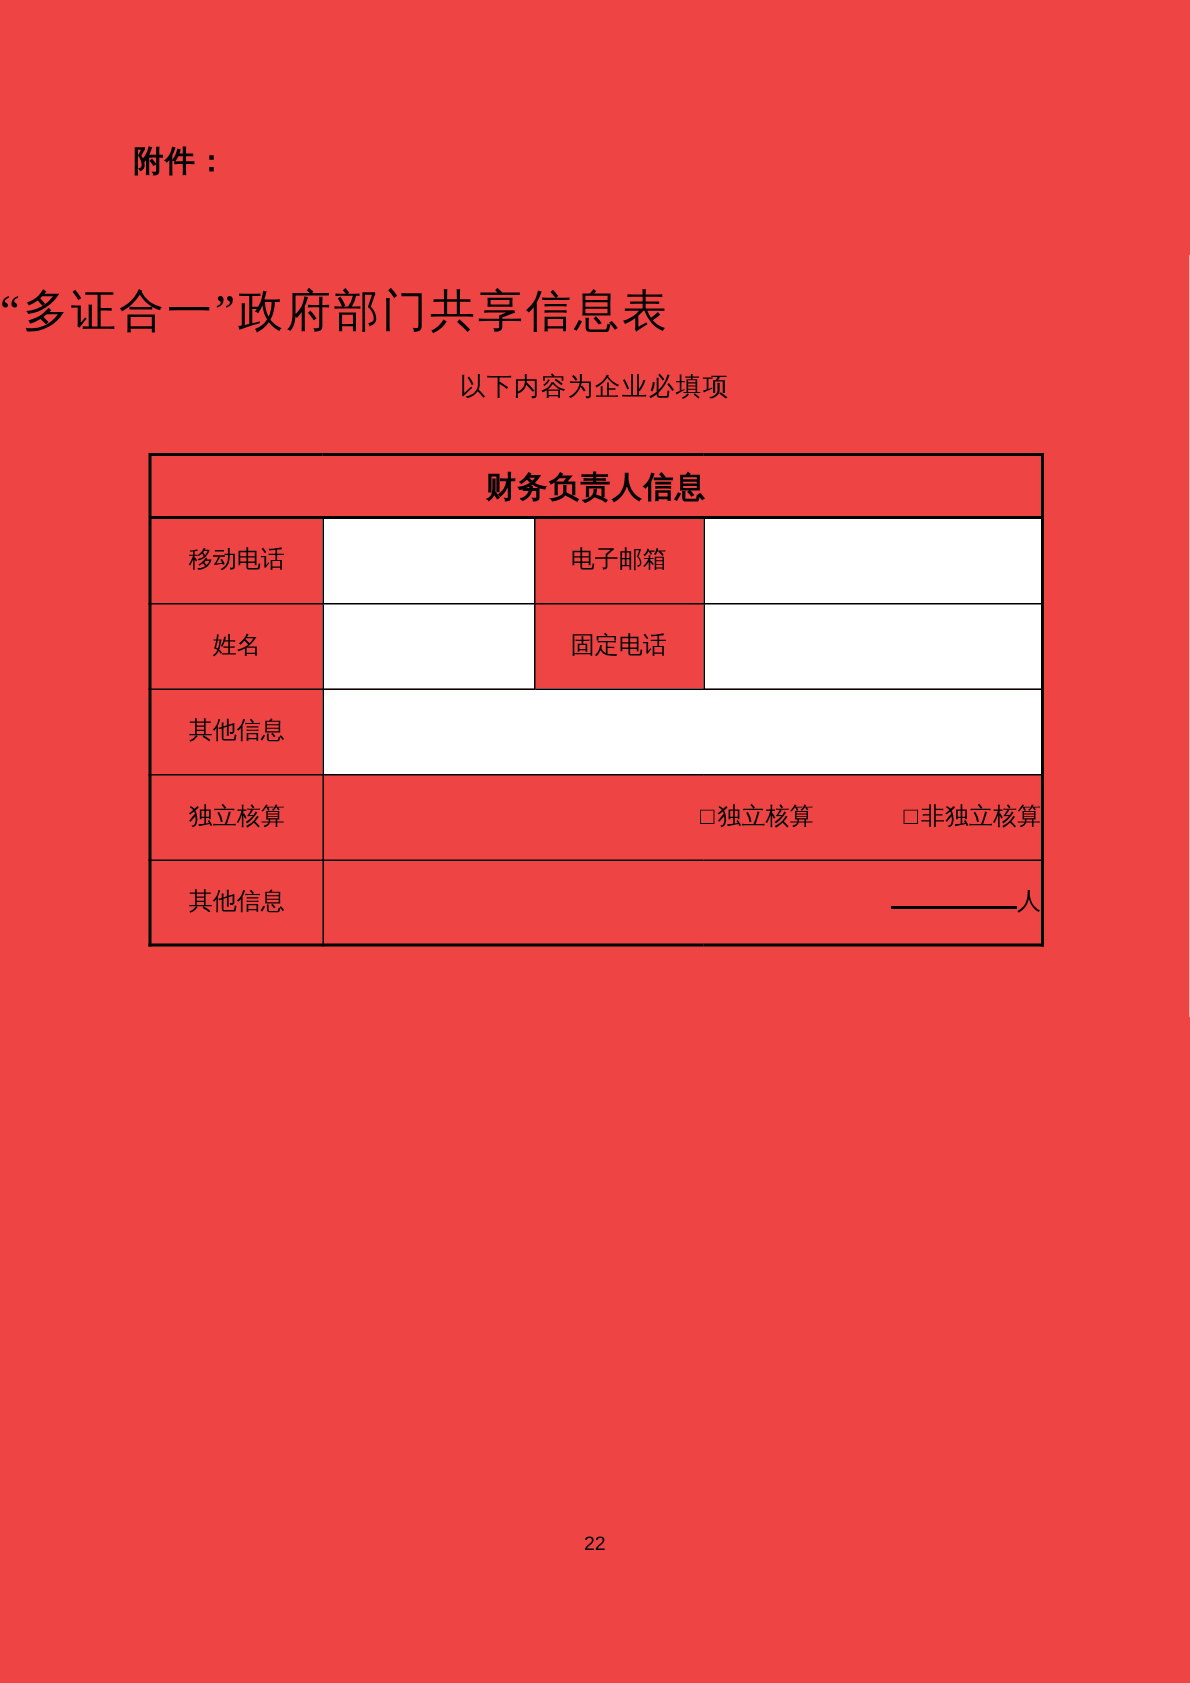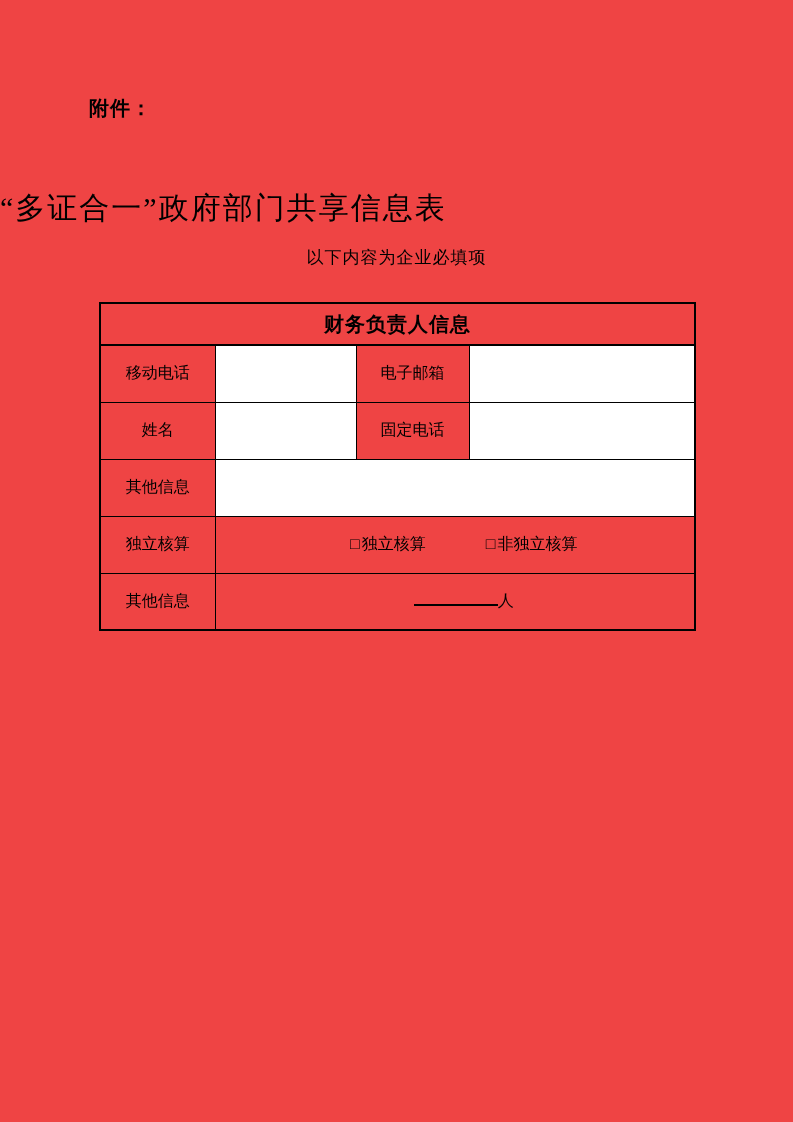--- a/index.html
+++ b/index.html
@@ -69,21 +69,21 @@
     font-weight: bold;
     text-align: center;
     letter-spacing: 1px;
     border-top: 2.5px solid #000000;
     border-bottom: 2.5px solid #000000;
   }
   tr.header-row { height: 42px; }
   tr.data-row { height: 57px; }
   td.label-cell { text-align: center; }
   td.value-cell { background: #ffffff; }
-  td.wide-cell { text-align: center; padding-left: 18px; }
+  td.wide-cell { text-align: right; padding-left: 18px; }
   .option { white-space: nowrap; }
   .option:first-child { margin-right: 60px; }
   .checkbox-glyph { margin-right: 2px; }
   .blank-line {
     display: inline-block;
     width: 84px;
     border-bottom: 2px solid #000000;
   }
   .page-number {
     position: absolute;
@@ -150,14 +150,15 @@
 
     <tr class="data-row">
       <td class="label-cell">其他信息</td>
       <td class="wide-cell" colspan="3">
         <span class="blank-line"></span><span>人</span>
       </td>
     </tr>
   </tbody>
     </table>
 
+  <div class="page-number">22</div>
 
 </div>
 
 </body></html>

